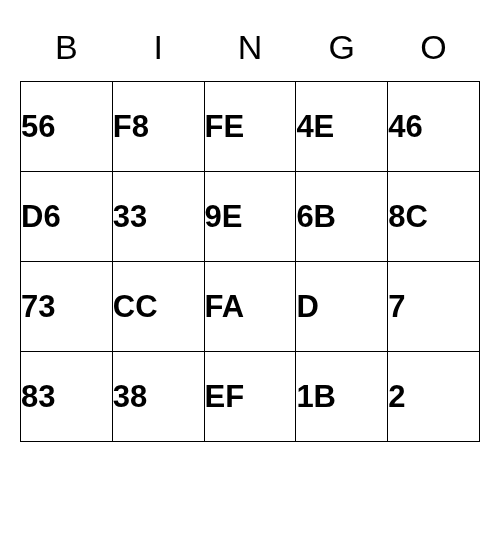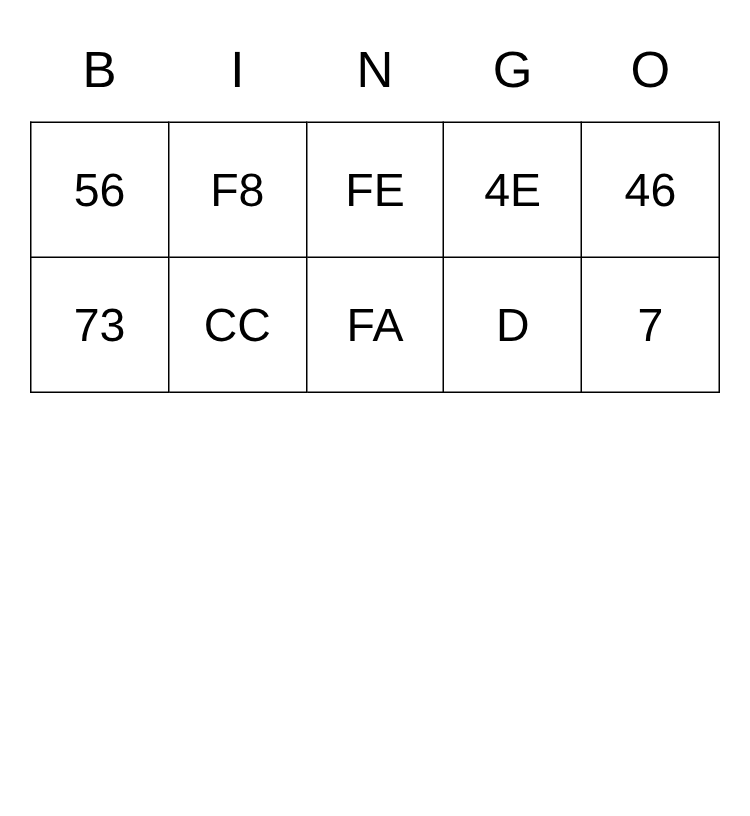--- a/index.html
+++ b/index.html
@@ -22,24 +22,23 @@
       text-align: center;
       font-size: 34px;
       font-weight: 400;
       padding: 10px 0 14px 0;
       border: none;
     }
     .grid-row td {
       border: 1.5px solid #000;
       width: 92px;
       height: 90px;
-      text-align: center;
       vertical-align: middle;
       font-size: 31px;
-      font-weight: 400;
+      font-weight: 700;
     }
     .free-cell {
       font-size: 26px !important;
     }
   </style>
 </head>
 <body>
 
 <table class="bingo-card">
   <tbody>
@@ -51,20 +50,34 @@
     <td>O</td>
   </tr>
   <tr class="grid-row">
     <td>56</td>
     <td>F8</td>
     <td>FE</td>
     <td>4E</td>
     <td>46</td>
   </tr>
   <tr class="grid-row">
+    <td>D6</td>
+    <td>33</td>
+    <td>9E</td>
+    <td>6B</td>
+    <td>8C</td>
+  </tr>
+  <tr class="grid-row">
     <td>73</td>
     <td>CC</td>
     <td>FA</td>
     <td>D</td>
     <td>7</td>
   </tr>
+  <tr class="grid-row">
+    <td>83</td>
+    <td>38</td>
+    <td>EF</td>
+    <td>1B</td>
+    <td>2</td>
+  </tr>
 </tbody>
   </table>
 
 </body></html>

